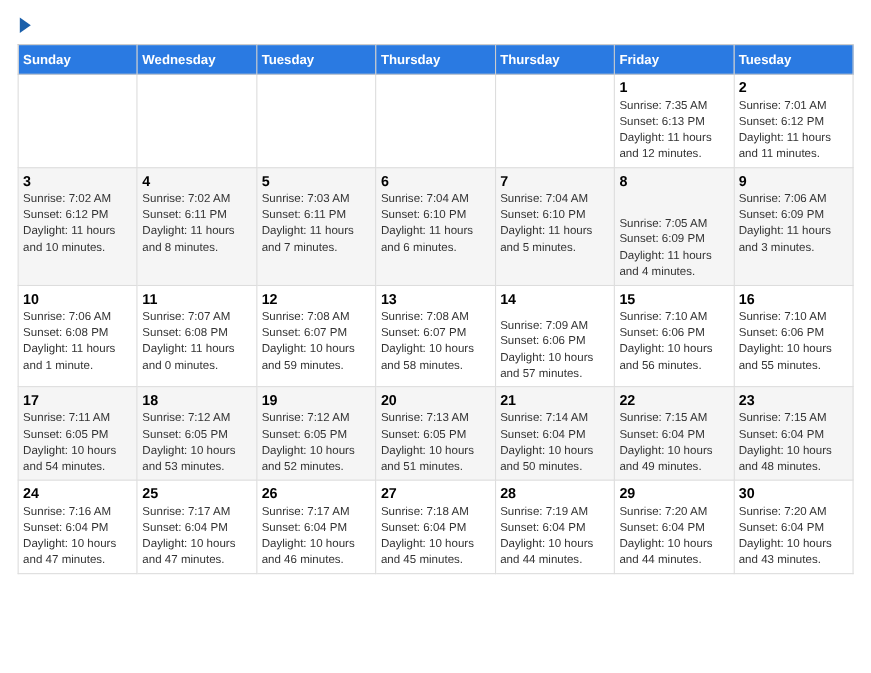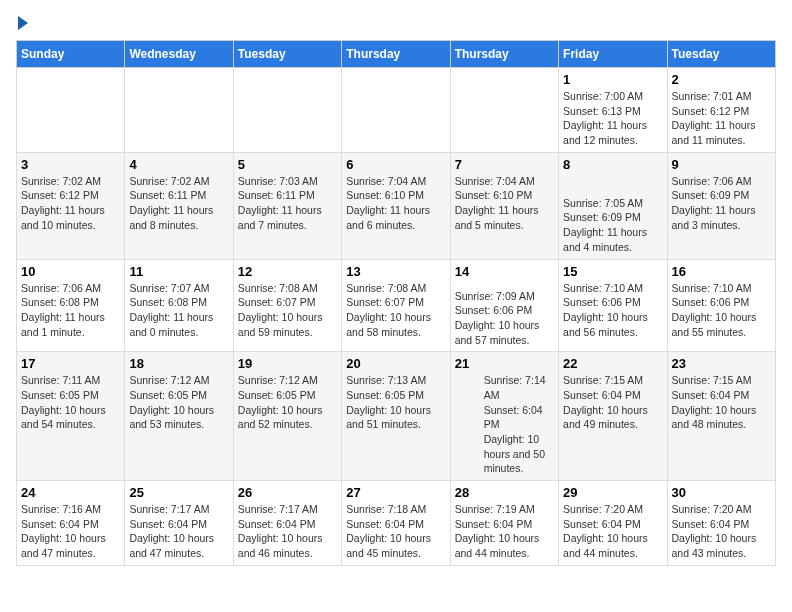--- a/index.html
+++ b/index.html
@@ -109,21 +109,21 @@
   </thead>
   <tbody id="calendar-body">
   <tr>
         <td class="empty-cell"></td>
         <td class="empty-cell"></td>
         <td class="empty-cell"></td>
         <td class="empty-cell"></td>
         <td class="empty-cell"></td>
         <td>
           <div class="day-number">1</div>
-          <div class="day-info" style="white-space: pre-line;">Sunrise: 7:00 AM
+          <div class="day-info" style="white-space: pre-line;">Sunrise: 7:35 AM
 Sunset: 6:13 PM
 Daylight: 11 hours and 12 minutes.</div>
         </td>
         <td>
           <div class="day-number">2</div>
           <div class="day-info" style="white-space: pre-line;">Sunrise: 7:01 AM
 Sunset: 6:12 PM
 Daylight: 11 hours and 11 minutes.</div>
         </td>
       </tr>
@@ -235,21 +235,21 @@
 Daylight: 10 hours and 52 minutes.</div>
         </td>
         <td>
           <div class="day-number">20</div>
           <div class="day-info" style="white-space: pre-line;">Sunrise: 7:13 AM
 Sunset: 6:05 PM
 Daylight: 10 hours and 51 minutes.</div>
         </td>
         <td>
           <div class="day-number">21</div>
-          <div class="day-info" style="white-space: pre-line; margin-left: 29px;">Sunrise: 7:14 AM
+          <div class="day-info" style="white-space: pre-line;">Sunrise: 7:14 AM
 Sunset: 6:04 PM
 Daylight: 10 hours and 50 minutes.</div>
         </td>
         <td>
           <div class="day-number">22</div>
           <div class="day-info" style="white-space: pre-line;">Sunrise: 7:15 AM
 Sunset: 6:04 PM
 Daylight: 10 hours and 49 minutes.</div>
         </td>
         <td>

